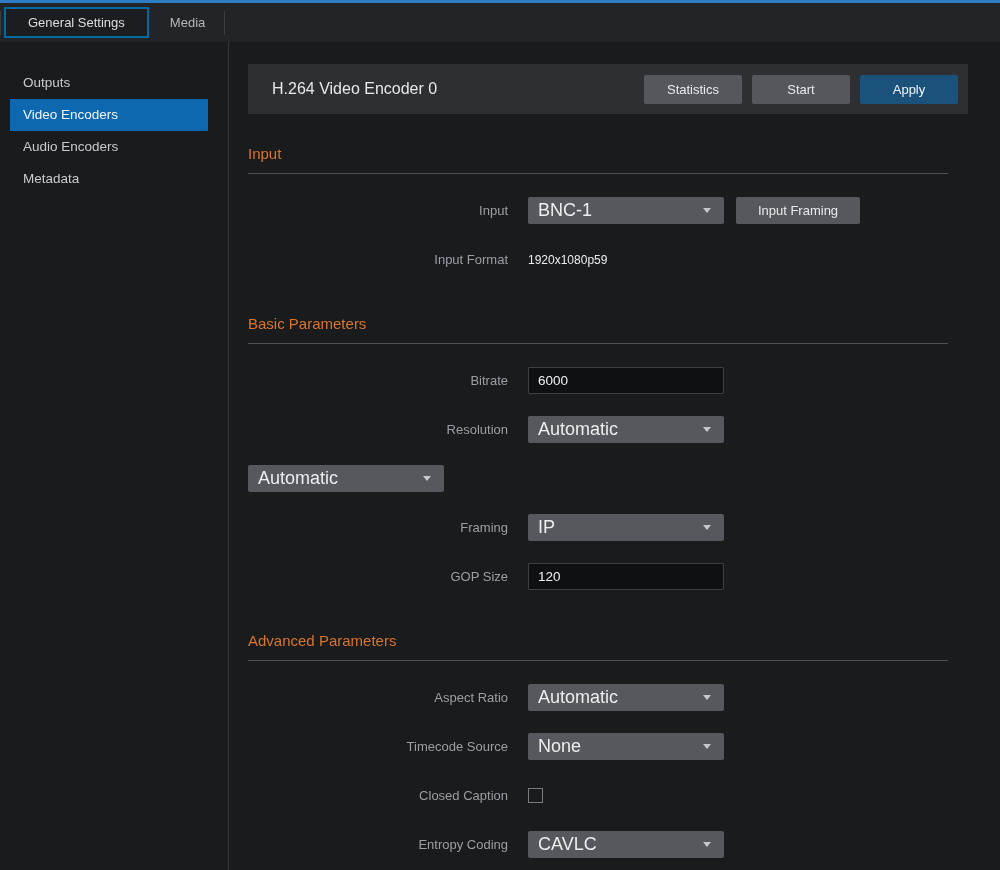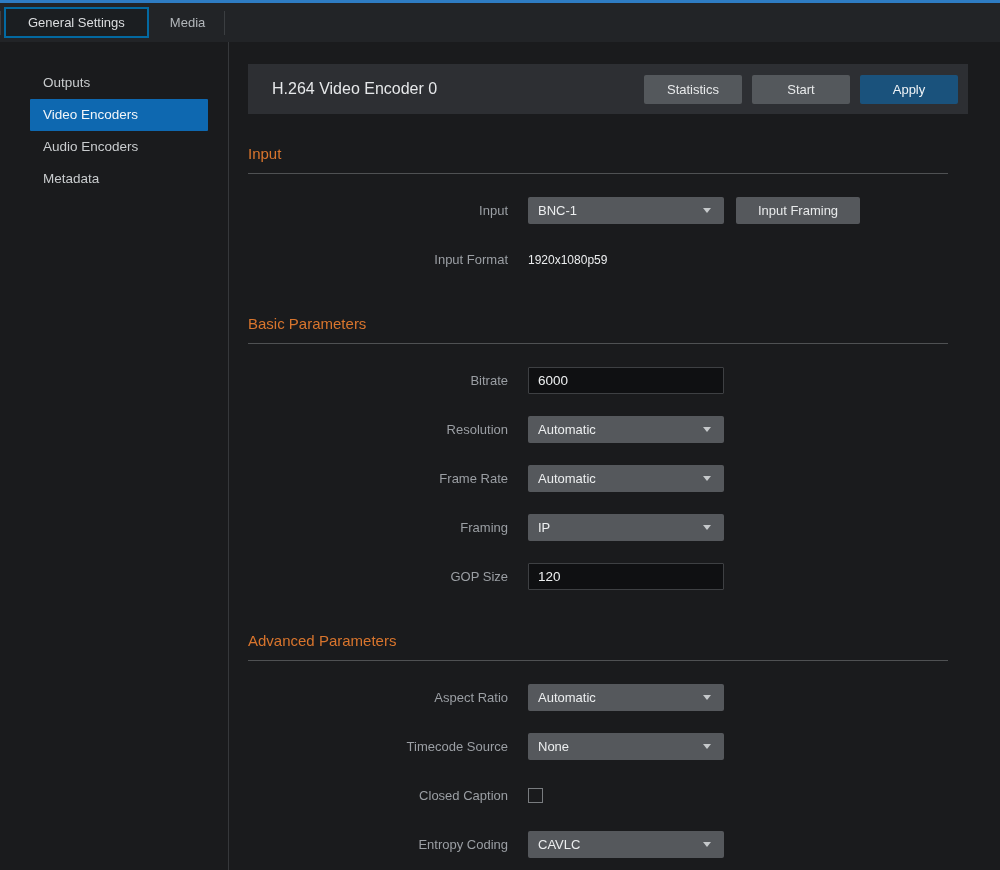--- a/index.html
+++ b/index.html
@@ -21,21 +21,21 @@
     margin:0 2px; cursor:pointer; white-space:nowrap;
   }
   .tab.active {
     border:2px solid #0369a1; background:#1b1e21; color:#dcdee0;
     margin-left:3px; padding:6px 22px;
   }
   
   .main { display:flex; height:828px; }
   .sidebar {
     width:229px; border-right:1px solid #36383b;
-    padding-top:25px; flex-shrink:0;padding-left:20px;
+    padding-top:25px; flex-shrink:0;
   }
   .side-item {
     height:32px; line-height:32px; font-size:13.5px;
     color:#c9ccce; margin:0 20px 0 10px; padding-left:13px;
     cursor:pointer; border-radius:1px;
   }
   .side-item.active { background:#0e68b0; color:#f2f6f9; }
   
   .content { flex:1; padding:22px 0 0 19px; }
   .panel-header {
@@ -55,21 +55,21 @@
   .rows { padding-top:12px; }
   .form-row { height:49px; display:flex; align-items:center; }
   .form-label {
     width:280px; text-align:right; padding-right:20px;
     font-size:13px; color:#9b9fa4; flex-shrink:0;
   }
   .form-control { display:flex; align-items:center; }
   .select {
     width:196px; height:27px; background:#55585c; border-radius:2px;
     display:flex; align-items:center; padding:0 10px;
-    color:#eceeef; font-size:13px; position:relative; cursor:pointer;
+    color:#eceeef; font-size:18px; position:relative; cursor:pointer;
   }
   .caret {
     position:absolute; right:13px; top:11px; width:0; height:0;
     border-left:4px solid transparent; border-right:4px solid transparent;
     border-top:5px solid #c6c9cb;
   }
   .text-input {
     width:196px; height:27px; background:#0f1012; border:1px solid #3e4043;
     color:#eef0f1; font-size:13.5px; padding:0 9px; border-radius:1px;
     font-family:"Liberation Sans", sans-serif;
@@ -152,21 +152,20 @@
           <div class="form-row">
             <div class="form-label">Resolution</div>
             <div class="form-control">
               <div class="select">
                 <span>Automatic</span>
                 <span class="caret"></span>
               </div>
             </div>
           </div>
           <div class="form-row">
-            <div class="form-label">Frame Rate</div>
             <div class="form-control">
               <div class="select">
                 <span>Automatic</span>
                 <span class="caret"></span>
               </div>
             </div>
           </div>
           <div class="form-row">
             <div class="form-label">Framing</div>
             <div class="form-control">

